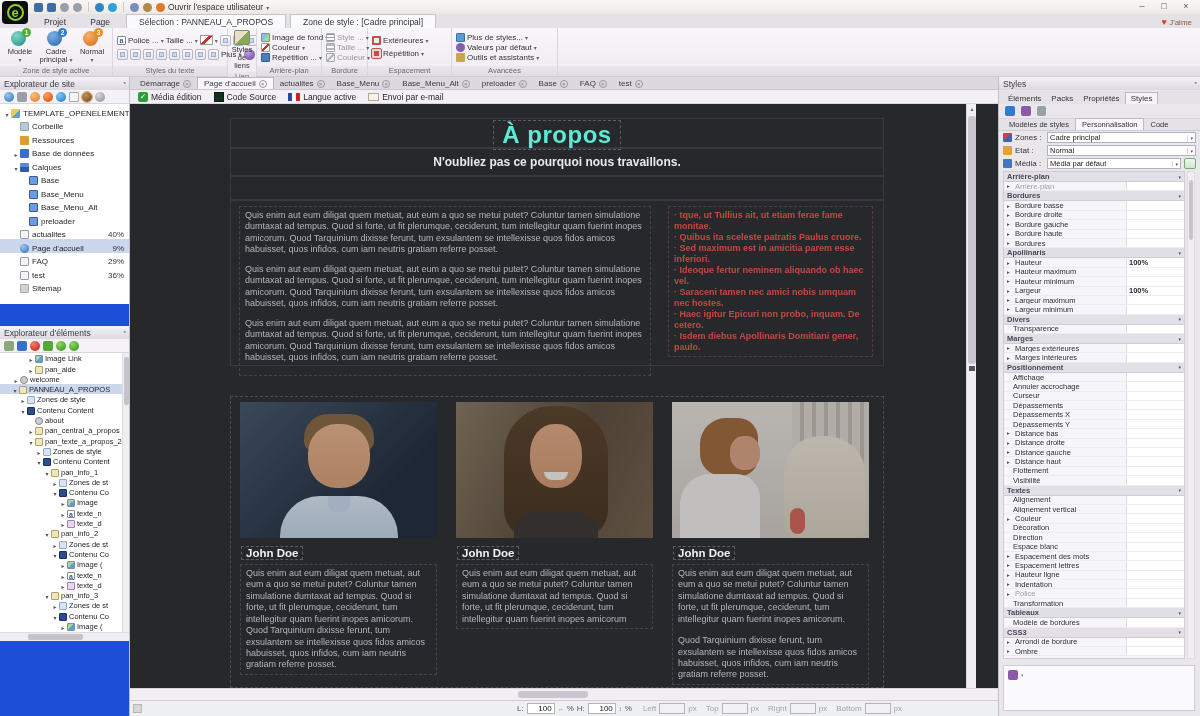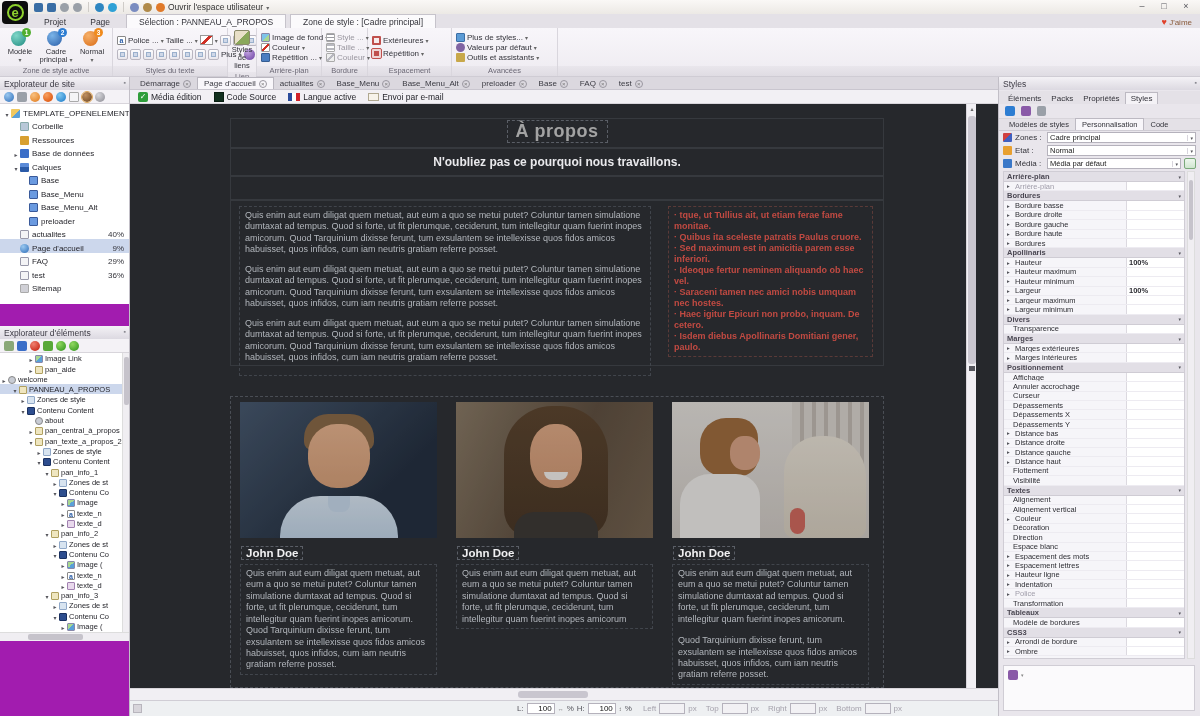--- a/index.html
+++ b/index.html
@@ -78,21 +78,21 @@
 .dtclose{width:8px;height:8px;border-radius:50%;border:1px solid #9a97a0;color:#777;font-size:6px;line-height:6px;text-align:center;flex:none}
 .toolbar2{position:absolute;left:130px;top:90px;width:868px;height:14px;background:#f2f0f4;border-bottom:1px solid #d8d5db;display:flex;align-items:center;gap:12px;padding-left:8px;font-size:8.5px;color:#26262c}
 .t2item{display:flex;gap:3px;align-items:center}
 .t2ic{width:10px;height:10px;flex:none}
 .t2-media{background:#2f9d3a;color:#fff;font-size:8px;line-height:10px;text-align:center;border-radius:2px}
 .t2-code{background:#12301e;border:1px solid #0a1f12}
 .t2-flag{height:8px;width:12px;background:linear-gradient(90deg,#2a4b9b 33%,#fff 33% 66%,#d2232a 66%)}
 .t2-mail{height:8px;width:11px;background:#f7f3ea;border:1px solid #b0a890}
 
 
-.leftpanel{position:absolute;left:0;top:77px;width:130px;height:639px;background:#a21caf;border-right:1px solid #c2bfc7}
+.leftpanel{position:absolute;left:0;top:77px;width:130px;height:639px;background:#1d4ed8;border-right:1px solid #c2bfc7}
 .pheader{height:13px;background:linear-gradient(#f4f2f6,#dcd9e1);font-size:8.5px;color:#3c3a44;padding:2px 4px;position:relative;white-space:nowrap}
 .pin{position:absolute;right:3px;top:2px;color:#8a8a92;font-size:7px}
 .ptools{height:14px;display:flex;align-items:center;gap:3px;padding:0 4px;background:#f4f2f6;border-bottom:1px solid #d8d5db}
 .ptool{width:10px;height:10px;border-radius:50%;flex:none}
 .st-globe{background:radial-gradient(circle at 35% 30%,#9ac8f0,#2d6db8)}
 .st-gear{background:#9aa0a8;border-radius:2px}
 .st-orange{background:radial-gradient(circle at 35% 30%,#f8c080,#e07818)}
 .st-ff{background:radial-gradient(circle at 35% 30%,#f8a060,#d84800)}
 .st-ie{background:radial-gradient(circle at 35% 30%,#80c8f0,#1878c8)}
 .st-page{background:#f4f4f6;border:1px solid #aaa;border-radius:1px}
@@ -132,21 +132,21 @@
 .tree2 .ticon{width:8px;height:8px;margin-right:2px}
 .vsc{position:absolute;right:0;top:0;width:7px;background:#f0eef2;border-left:1px solid #ddd}
 .vsc .thumb{position:absolute;left:1px;width:5px;background:#c6c3cb;border-radius:2px}
 .lhscroll{height:9px;background:#f0eef2;border-top:1px solid #ddd;position:relative}
 .lhscroll .thumb{position:absolute;top:1px;left:28px;width:55px;height:6px;background:#c6c3cb;border-radius:2px}
 
 
 .canvas{position:absolute;left:130px;top:104px;width:868px;height:584px;background:#26282c;overflow:hidden}
 .zone{position:absolute;border:1px solid #36393e}
 .ptitle{width:100%;text-align:center;margin-top:1px}
-.ptitle span{display:inline-block;border:1px dashed #5a5e66;padding:0 8px;font-size:18px;font-weight:bold;color:#a3a3a3;letter-spacing:.5px}
+.ptitle span{display:inline-block;border:1px dashed #5a5e66;padding:0 8px;font-size:24px;font-weight:bold;color:#5eead4;letter-spacing:.5px}
 .psub{width:100%;text-align:center;font-size:12px;font-weight:bold;color:#e9e9ec;margin-top:6px}
 .lefttext{position:absolute;left:8px;top:5px;width:412px;border:1px dashed #41454c;padding:3px 5px;font-size:9px;line-height:1.25;color:#b2b6bc}
 .lefttext p{margin-bottom:9px}
 .redlist{position:absolute;left:437px;top:5px;width:205px;border:1px dashed #5a3a38;padding:3px 5px;font-size:9px;line-height:1.22;color:#c14a42;font-weight:bold}
 .redlist div::before{content:"· "}
 .card{position:absolute;top:5px;width:197px}
 .photo{width:197px;height:136px;position:relative;overflow:hidden}
 .photo::after{content:"";position:absolute;inset:0;background:rgba(18,20,24,.22)}
 .photo div{position:absolute}
 .p1{background:linear-gradient(135deg,#46586e,#222e3e 70%)}
@@ -610,21 +610,21 @@
     <div class="trow" style="padding-left: 27px;">
           <span class="exp">▸</span>
           <span class="ticon ti-img"></span>
           <span>Image Link</span>
         </div>
         <div class="trow" style="padding-left: 27px;">
           <span class="exp">▸</span>
           <span class="ticon ti-box"></span>
           <span>pan_aide</span>
         </div>
-        <div class="trow" style="">
+        <div class="trow" style=" margin-left: 12px;">
           <span class="exp">▸</span>
           <span class="ticon ti-anchor"></span>
           <span>welcome</span>
         </div>
         <div class="trow sel" style="padding-left: 11px;">
           <span class="exp">▾</span>
           <span class="ticon ti-box"></span>
           <span>PANNEAU_A_PROPOS</span>
         </div>
         <div class="trow" style="padding-left: 19px;">

